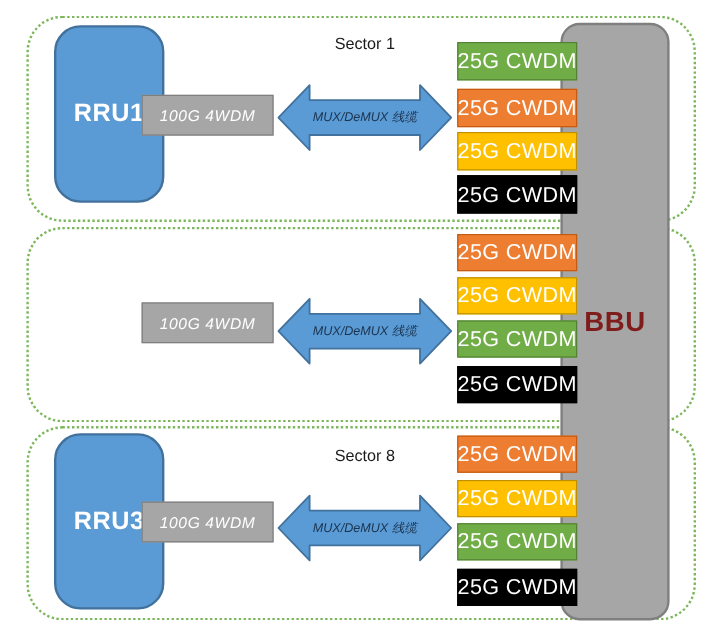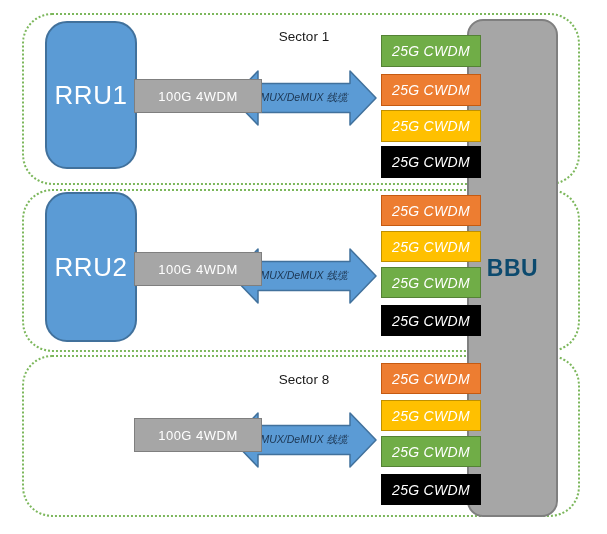--- a/index.html
+++ b/index.html
@@ -22,51 +22,51 @@
   }
   .t1{top:29px;} .t2{top:204px;} .t3{top:372px;}
   
   .rru{
     left:45px;width:92px;background:var(--blue);border:2px solid var(--blue-dark);
     border-radius:22px;z-index:2;display:flex;align-items:center;justify-content:center;
   }
   .r1{top:21px;height:148px;}
   .r2{top:192px;height:150px;}
   .r3{top:361px;height:147px;}
-  .rru-label{color:#fff;font-weight:normal;font-size:26px;letter-spacing:0.5px;}
+  .rru-label{color:#fff;font-weight:bold;font-size:21px;letter-spacing:0.5px;}
   
   .wdm{
-    left:134px;width:128px;height:34px;background:var(--gray);
+    left:118px;width:110px;height:34px;background:var(--gray);
     border:1px solid var(--gray-dark);z-index:3;
     display:flex;align-items:center;justify-content:center;
-    color:#fff;font-size:13px;letter-spacing:0.5px;white-space:nowrap;
+    color:#fff;font-size:13px;letter-spacing:0.5px;white-space:nowrap;font-style:italic;
   }
   .w1{top:79px;} .w2{top:252px;} .w3{top:418px;}
   
   .arrow{left:231px;width:146px;height:58px;z-index:2;}
   .a1{top:69px;} .a2{top:247px;} .a3{top:411px;}
   .arrow svg{display:block;width:146px;height:58px;}
   .arrow polygon{fill:var(--blue);stroke:var(--blue-dark);stroke-width:1.5;stroke-linejoin:round;}
   .arrow-label{
     position:absolute;left:0;top:0;width:100%;height:100%;
     display:flex;align-items:center;justify-content:center;
     font-size:10.5px;color:var(--arrow-text);white-space:nowrap;font-style:italic;
   }
   
   .bbu{
     left:467px;top:19px;width:91px;height:498px;background:var(--gray);
     border:2px solid var(--gray-dark);border-radius:16px;z-index:4;
     display:flex;align-items:center;justify-content:center;
   }
-  .bbu-label{color:#0c4a6e;font-weight:bold;font-size:23px;letter-spacing:0.5px;}
+  .bbu-label{color:#7f1d1d;font-weight:bold;font-size:23px;letter-spacing:0.5px;}
   
   .cwdm{
     left:381px;width:100px;height:31px;z-index:5;
     display:flex;align-items:center;justify-content:center;
-    color:#fff;font-size:14px;letter-spacing:0.3px;white-space:nowrap;font-style:italic;
+    color:#fff;font-size:18px;letter-spacing:0.3px;white-space:nowrap;
   }
   .bg-green{background:var(--green);border:1px solid var(--green-dark);}
   .bg-orange{background:var(--orange);border:1px solid var(--orange-dark);}
   .bg-yellow{background:var(--yellow);border:1px solid var(--yellow-dark);}
   .bg-black{background:var(--black);border:1px solid var(--black);}
   
   .p1a{top:35px;height:32px;} .p1b{top:74px;height:32px;} .p1c{top:110px;height:32px;} .p1d{top:146px;height:32px;}
   .p2a{top:195px;} .p2b{top:231px;} .p2c{top:267px;} .p2d{top:305px;}
   .p3a{top:363px;} .p3b{top:400px;} .p3c{top:436px;} .p3d{top:474px;height:31px;}
 </style>
@@ -78,22 +78,22 @@
   <div class="abs sector s1"></div>
   <div class="abs sector s2"></div>
   <div class="abs sector s3"></div>
 
   <div class="abs sector-title t1">Sector 1</div>
   <div class="abs sector-title t3">Sector 8</div>
 
   <div class="abs rru r1">
     <span class="rru-label">RRU1</span>
   </div>
-  <div class="abs rru r2">
-    <span class="rru-label">RRU2</span>
+  <div class="abs rru r3">
+    <span class="rru-label">RRU3</span>
   </div>
 
   <div class="abs wdm w1">100G 4WDM</div>
   <div class="abs wdm w2">100G 4WDM</div>
   <div class="abs wdm w3">100G 4WDM</div>
 
   <div class="abs arrow a1">
     <svg viewBox="0 0 146 58">
       <polygon points="1,29 27,2 27,14.5 119,14.5 119,2 145,29 119,56 119,43.5 27,43.5 27,56"></polygon>
     </svg>

